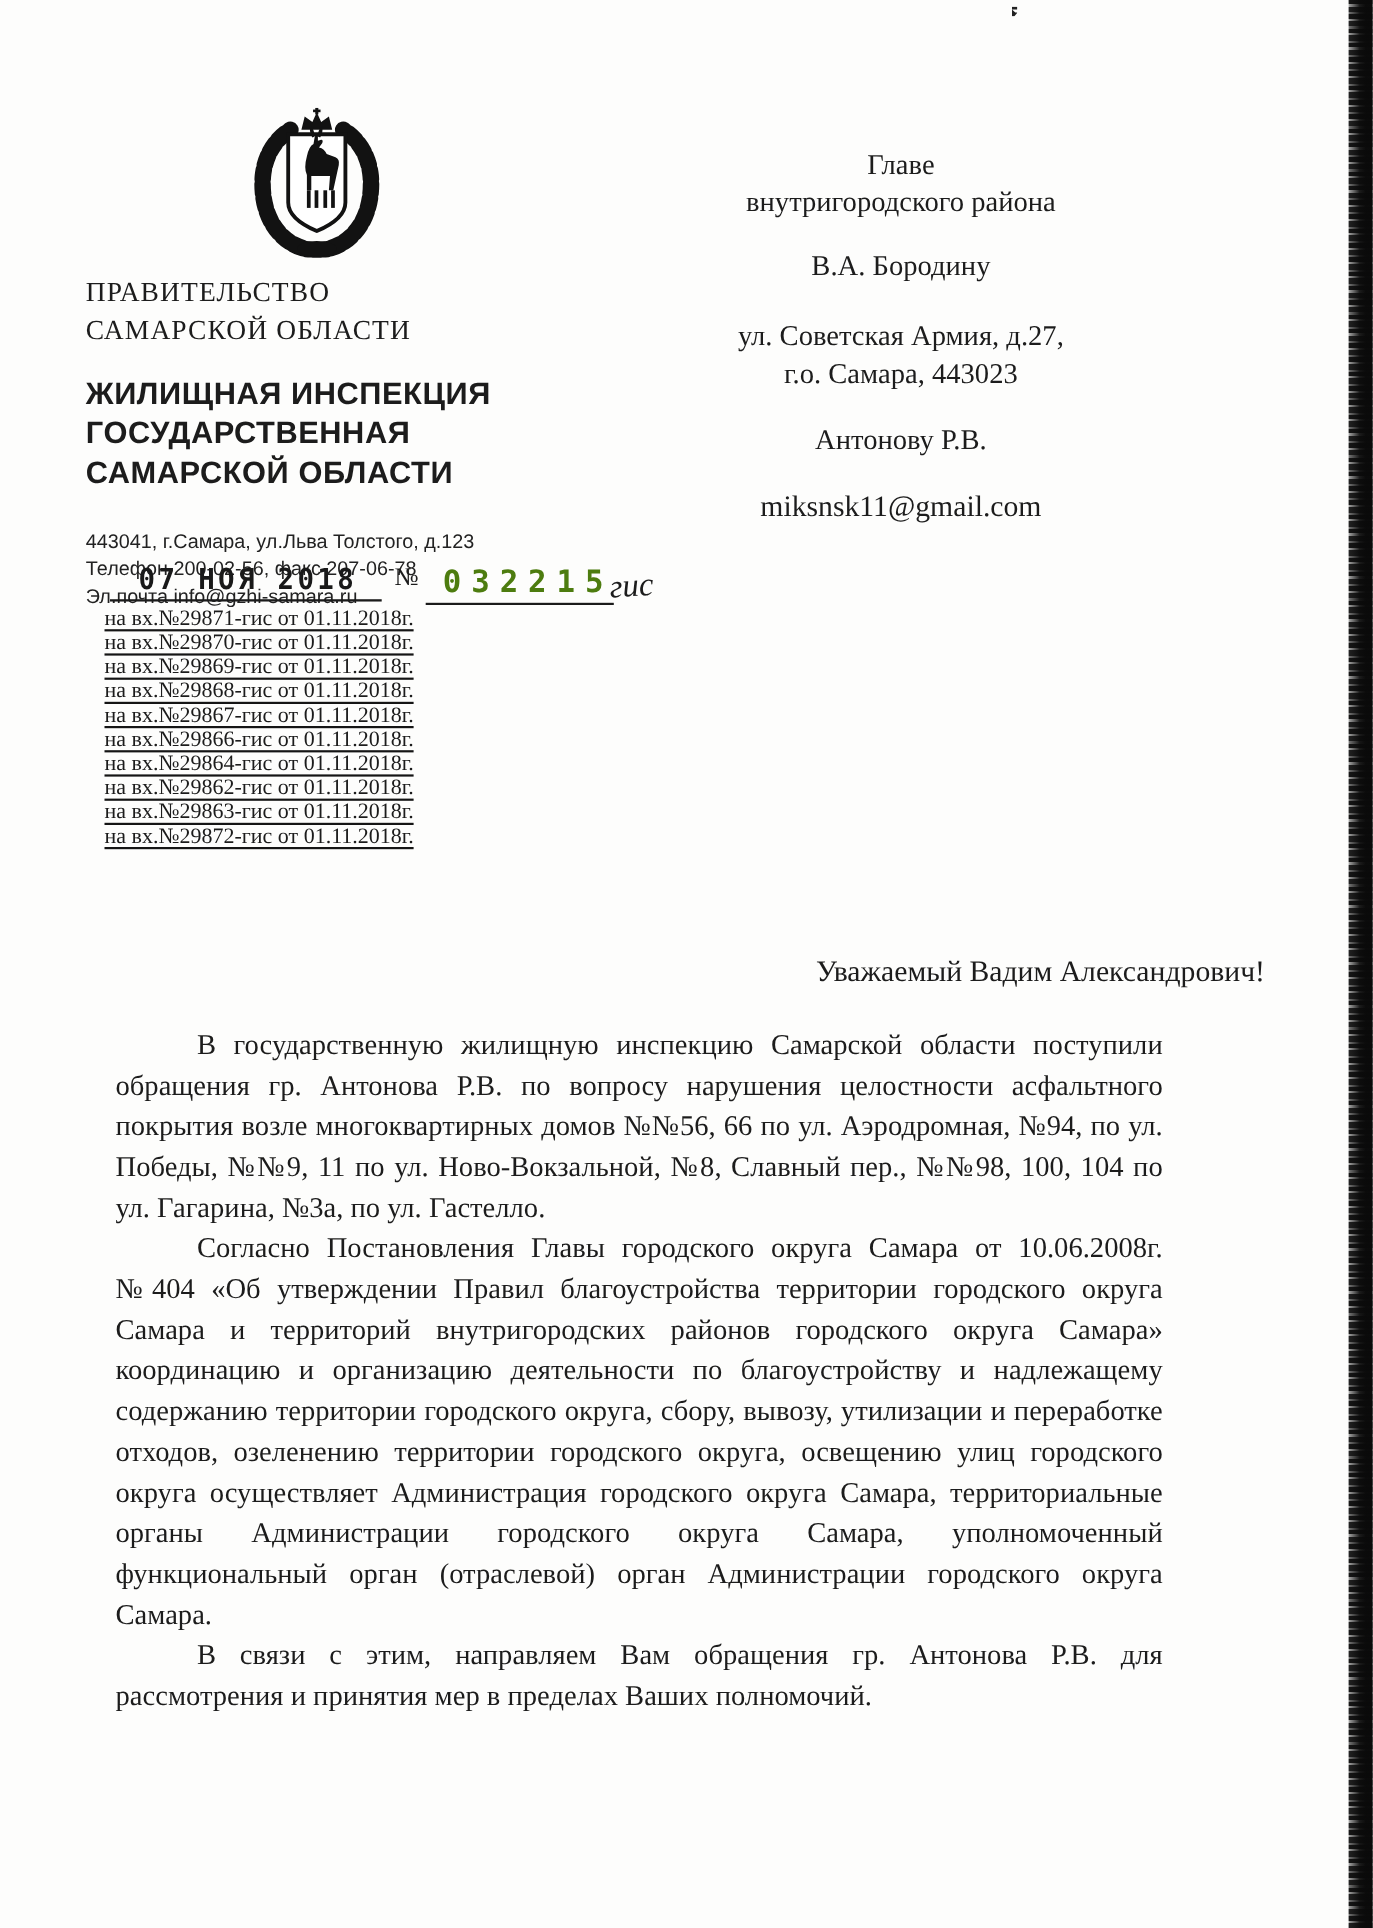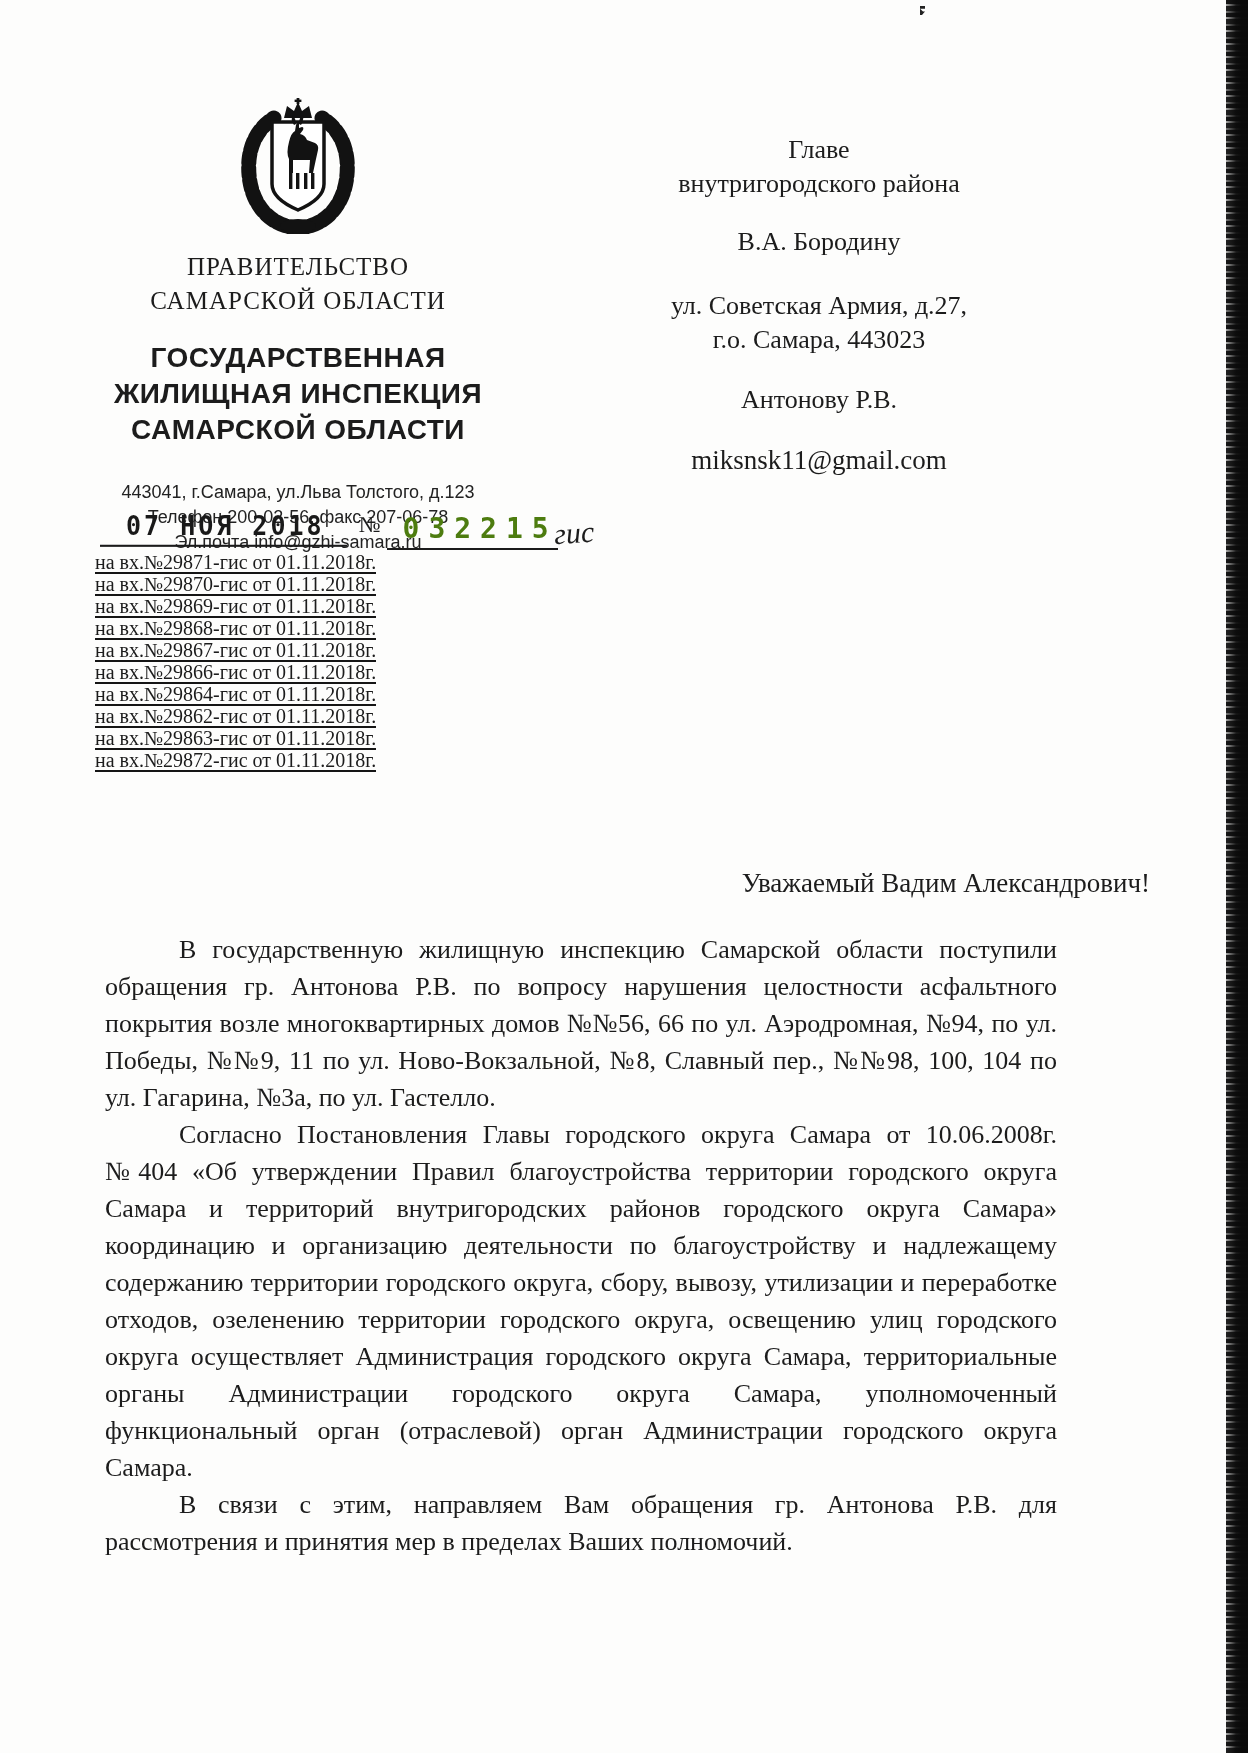--- a/index.html
+++ b/index.html
@@ -24,22 +24,22 @@
       linear-gradient(to right, rgba(0,0,0,0) 0, rgba(0,0,0,.85) 45%, #0c0c0c 70%);
   }
   .scan-speck{
     position:absolute;left:920px;top:6px;width:5px;height:9px;
     background:#222;
     clip-path:polygon(0 0,100% 0,100% 30%,0 30%,60% 60%,100% 60%,40% 100%,0 100%);
   }
 
   
   .letterhead{
-    position:absolute;left:88px;top:98px;width:420px;
-    text-align:center;
+    position:absolute;left:78px;top:98px;width:420px;
+    text-align:left;
   }
   .emblem{display:block;margin:0 auto;}
   .gov{
     margin-top:16px;
     font-family:"Liberation Serif",serif;
     font-size:25px;line-height:34px;letter-spacing:1px;
   }
   .org{
     margin-top:22px;
     font-family:"Liberation Sans",sans-serif;
@@ -146,22 +146,22 @@
         <path d="M67,26 q0,-7 4,-9 q1,5 -2,10 z"></path>
       </g>
     </svg>
 
     <div class="gov">
       <div>ПРАВИТЕЛЬСТВО</div>
       <div>САМАРСКОЙ ОБЛАСТИ</div>
     </div>
 
     <div class="org">
+      <div>ЖИЛИЩНАЯ ИНСПЕКЦИЯ</div>
       <div>ГОСУДАРСТВЕННАЯ</div>
-      <div>ЖИЛИЩНАЯ ИНСПЕКЦИЯ</div>
       <div>САМАРСКОЙ ОБЛАСТИ</div>
     </div>
 
     <div class="contacts">
       <div>443041, г.Самара, ул.Льва Толстого, д.123</div>
       <div>Телефон 200-02-56, факс 207-06-78</div>
       <div>Эл.почта info@gzhi-samara.ru</div>
     </div>
   </div>
 

